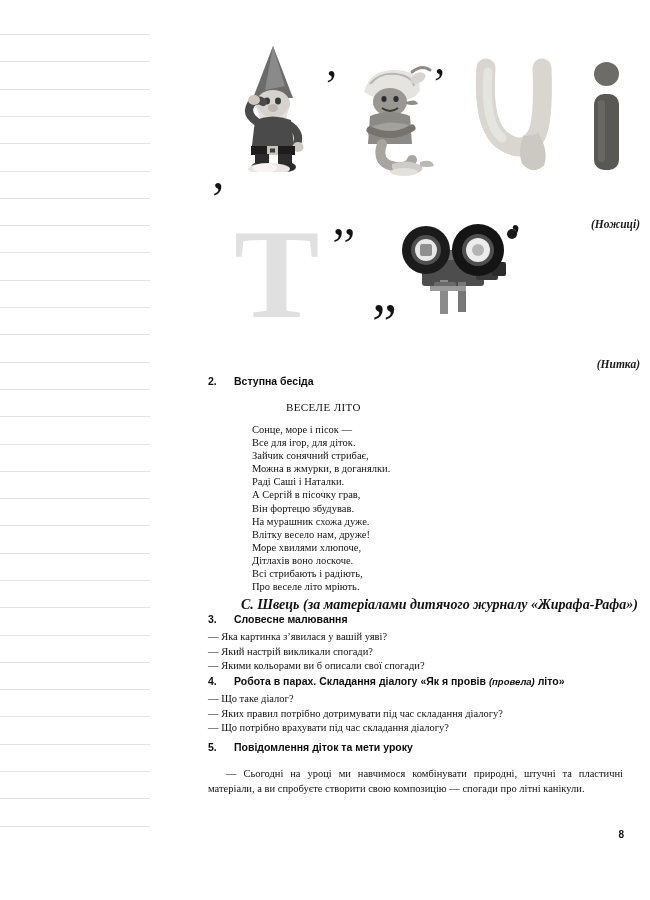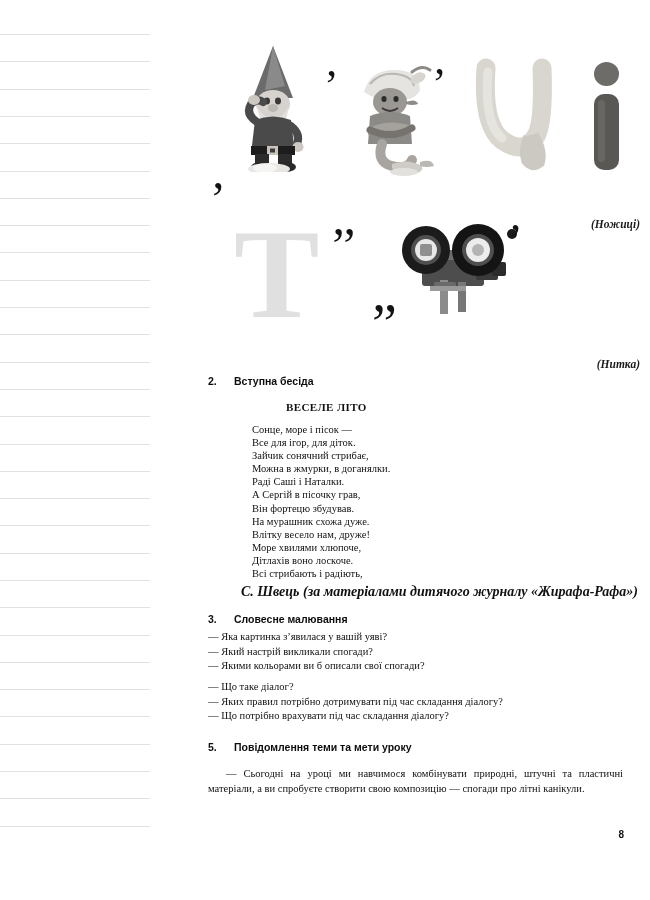--- a/index.html
+++ b/index.html
@@ -310,60 +310,64 @@
 
     <span class="caption" style="left:0px; top:116px; width:490px; text-align:right;">(Нитка)</span>
   </div>
 
   <div id="content">
 
     <div class="abs" style="left:0; top:375px; width:430px;">
       <p class="section-head">
         <span class="num">2.</span><span>Вступна бесіда</span>
       </p>
-      <p class="poem-title" style="margin-top:14px;font-weight:bold;">ВЕСЕЛЕ ЛІТО</p>
+      <p class="poem-title" style="margin-top:14px;">ВЕСЕЛЕ ЛІТО</p>
       <div style="margin-top:10px;">
         <p class="poem-line">Сонце, море і пісок —</p>
         <p class="poem-line">Все для ігор, для діток.</p>
         <p class="poem-line">Зайчик сонячний стрибає,</p>
         <p class="poem-line">Можна в жмурки, в доганялки.</p>
         <p class="poem-line">Раді Саші і Наталки.</p>
         <p class="poem-line">А Сергій в пісочку грав,</p>
         <p class="poem-line">Він фортецю збудував.</p>
         <p class="poem-line">На мурашник схожа дуже.</p>
         <p class="poem-line">Влітку весело нам, друже!</p>
         <p class="poem-line">Море хвилями хлюпоче,</p>
         <p class="poem-line">Дітлахів воно лоскоче.</p>
         <p class="poem-line">Всі стрибають і радіють,</p>
+        <p class="poem-line">Про веселе літо мріють.</p>
       </div>
       <p class="poem-credit" style="margin-top:4px;">С. Швець (за матеріалами дитячого журналу «Жирафа-Рафа»)</p>
     </div>
 
     <div class="abs" style="left:0; top:613px; width:430px;">
       <p class="section-head">
         <span class="num">3.</span><span>Словесне малювання</span>
       </p>
       <div style="margin-top:5px;">
         <p class="dash-item">— Яка картинка з’явилася у вашій уяві?</p>
         <p class="dash-item">— Який настрій викликали спогади?</p>
         <p class="dash-item">— Якими кольорами ви б описали свої спогади?</p>
       </div>
     </div>
 
     <div class="abs" style="left:0; top:675px; width:430px;">
+      <p class="section-head">
+        <span class="num">4.</span><span>Робота в парах. Складання діалогу «Як я провів </span><span class="ital">(провела)</span><span> літо»</span>
+      </p>
       <div style="margin-top:5px;">
         <p class="dash-item">— Що таке діалог?</p>
         <p class="dash-item">— Яких правил потрібно дотримувати під час складання діалогу?</p>
         <p class="dash-item">— Що потрібно врахувати під час складання діалогу?</p>
       </div>
     </div>
 
     <div class="abs" style="left:0; top:741px; width:430px;">
       <p class="section-head">
-        <span class="num">5.</span><span>Повідомлення теми та мети уроку</span>
+        <span class="num">5.</span><span>Повідомлення діток та мети уроку</span>
       </p>
       <p class="para" style="margin-top:14px; width:415px;"><span class="indent">— Сьогодні на уроці ми навчимося комбінувати природні, штучні та пластичні матеріали, а ви спробуєте створити свою композицію — спогади про літні канікули.</span></p>
     </div>
 
   </div>
 
   <div id="page-number">8</div>
 
 </div>
 

